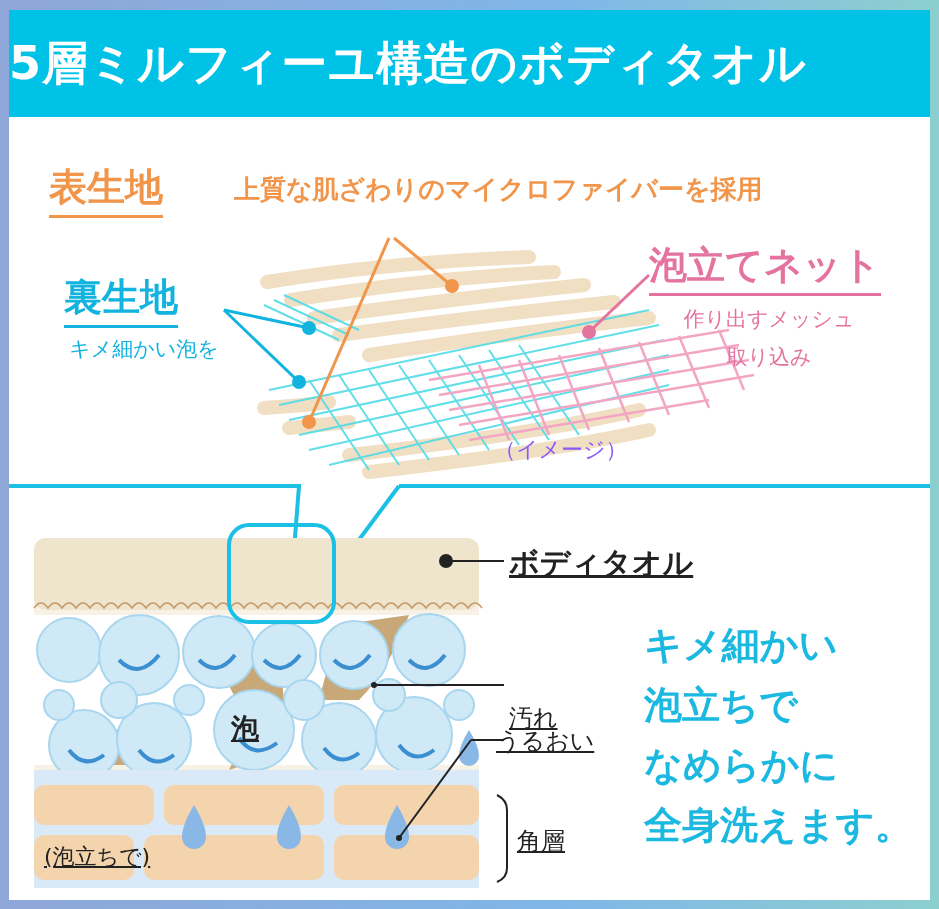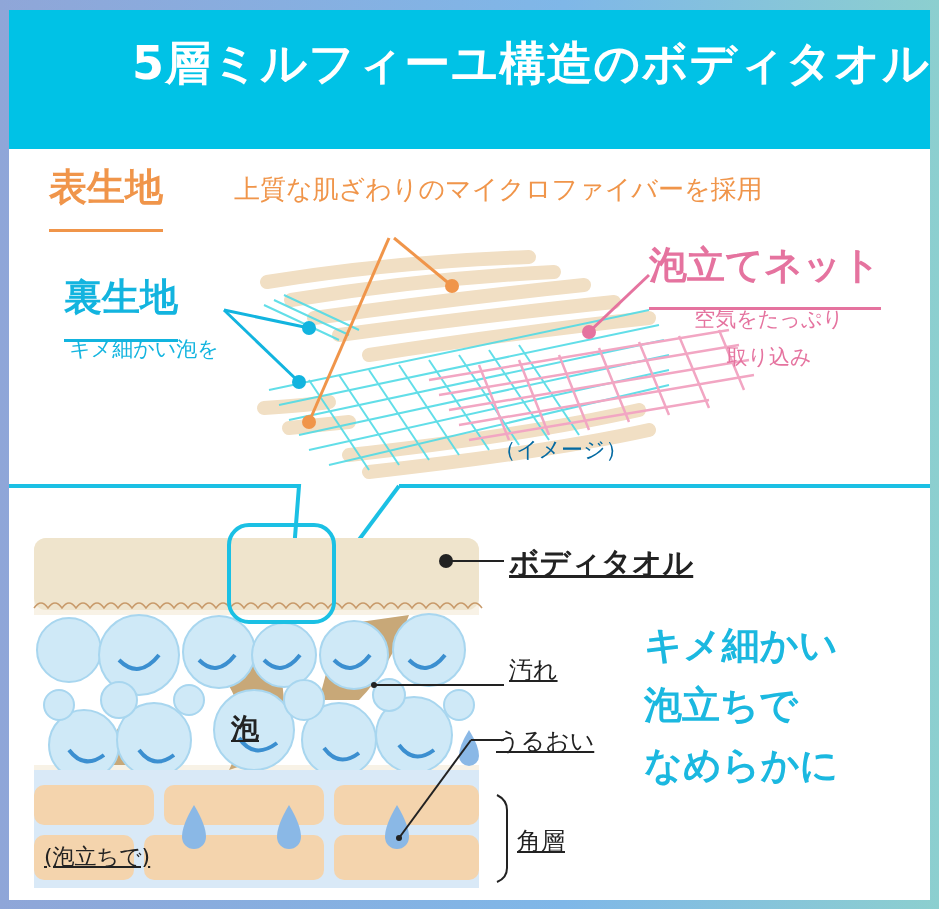--- a/index.html
+++ b/index.html
@@ -1,30 +1,30 @@
 <!DOCTYPE html>
 <html><head>
 <meta charset="utf-8">
 <style>
   html,body{margin:0;padding:0;}
   body{width:939px;height:909px;overflow:hidden;font-family:"DejaVu Sans",sans-serif;
     background:linear-gradient(90deg,#8fa6d8 0%,#7fb7e8 60%,#8ccfcf 100%);}
   .frame{position:absolute;left:9px;top:10px;width:921px;height:890px;background:#fff;}
-  .header{position:absolute;left:0;top:0;width:921px;height:139px;background:#00c2e6;
-    color:#fff;font-weight:bold;font-size:46px;line-height:107px;text-align:right;letter-spacing:1px;}
+  .header{position:absolute;left:0;top:0;width:921px;height:107px;background:#00c2e6;
+    color:#fff;font-weight:bold;font-size:46px;line-height:107px;text-align:left;letter-spacing:1px;}
   .abs{position:absolute;}
   .orange{color:#f0954a;}
   .cyan{color:#12b4df;}
   .pink{color:#e5739f;}
-  .u{border-bottom:3px solid currentColor;padding-bottom:20px;}
+  .u{border-bottom:3px solid currentColor;padding-bottom:6px;}
   .big{font-weight:bold;font-size:38px;}
   .t22{font-size:21px;}
   .center{text-align:center;}
   .black{color:#222;text-decoration:underline;}
-  .note{font-size:22px;color:#0369a1;}
+  .note{font-size:22px;color:#8b5cf6;}
   svg{position:absolute;left:0;top:0;}
   .bottom-text{font-size:38px;line-height:60px;color:#1bb8e0;font-weight:bold;}
 </style>
 </head>
 <body>
 
 <div class="frame">
   <div class="header">5層ミルフィーユ構造のボディタオル</div>
 
   <svg width="921" height="890">
@@ -133,40 +133,41 @@
         <path d="M462 730 L495 730"></path>
       <path d="M462 730 L390 828"></path>
         <path d="M488 785 Q498 790 498 800 L498 858 Q498 868 488 872"></path>
     </g>
     <circle cx="437" cy="551" r="7" fill="#222"></circle>
     <circle cx="365" cy="675" r="3" fill="#222"></circle>
     <circle cx="390" cy="828" r="3" fill="#222"></circle>
   </svg>
 
   <div class="abs big orange" style="left:40px;top:152px;"><span class="u">表生地</span></div>
-  <div class="abs orange" style="left:225px;top:162px;font-size:26px;">上質な肌ざわりのマイクロファイバーを採用</div>
+  <div class="abs orange" style="left:225px;top:162px;font-size:26px;font-weight:bold;">上質な肌ざわりのマイクロファイバーを採用</div>
 
   <div class="abs big cyan" style="left:55px;top:262px;"><span class="u">裏生地</span></div>
   <div class="abs cyan t22 center" style="left:20px;top:322px;width:230px;line-height:34px;">
     <div>キメ細かい泡を</div>
   </div>
 
   <div class="abs big pink" style="left:640px;top:230px;"><span class="u">泡立てネット</span></div>
   <div class="abs pink t22 center" style="left:620px;top:290px;width:280px;line-height:38px;">
-    <div>空気をたっぷり</div>
+    <div>作り出すメッシュ</div>
     <div>取り込み</div>
   </div>
 
   <div class="abs note" style="left:485px;top:425px;">（イメージ）</div>
 
   <div class="abs black" style="left:500px;top:533px;font-size:30px;font-weight:bold;">ボディタオル</div>
-  <div class="abs black" style="left:500px;top:644px;font-size:24px;">汚れ</div>
+  <div class="abs black" style="left:500px;top:692px;font-size:24px;">汚れ</div>
   <div class="abs black" style="left:487px;top:715px;font-size:24px;">うるおい</div>
   <div class="abs black" style="left:508px;top:815px;font-size:24px;">角層</div>
   <div class="abs black" style="left:222px;top:700px;font-size:28px;font-weight:bold;">泡</div>
   <div class="abs black" style="left:35px;top:832px;font-size:22px;">(泡立ちで)</div>
 
   <div class="abs bottom-text" style="left:635px;top:605px;">
     <div>キメ細かい</div>
     <div>泡立ちで</div>
     <div>なめらかに</div>
+    <div>全身洗えます。</div>
   </div>
 </div>
 
 </body></html>

